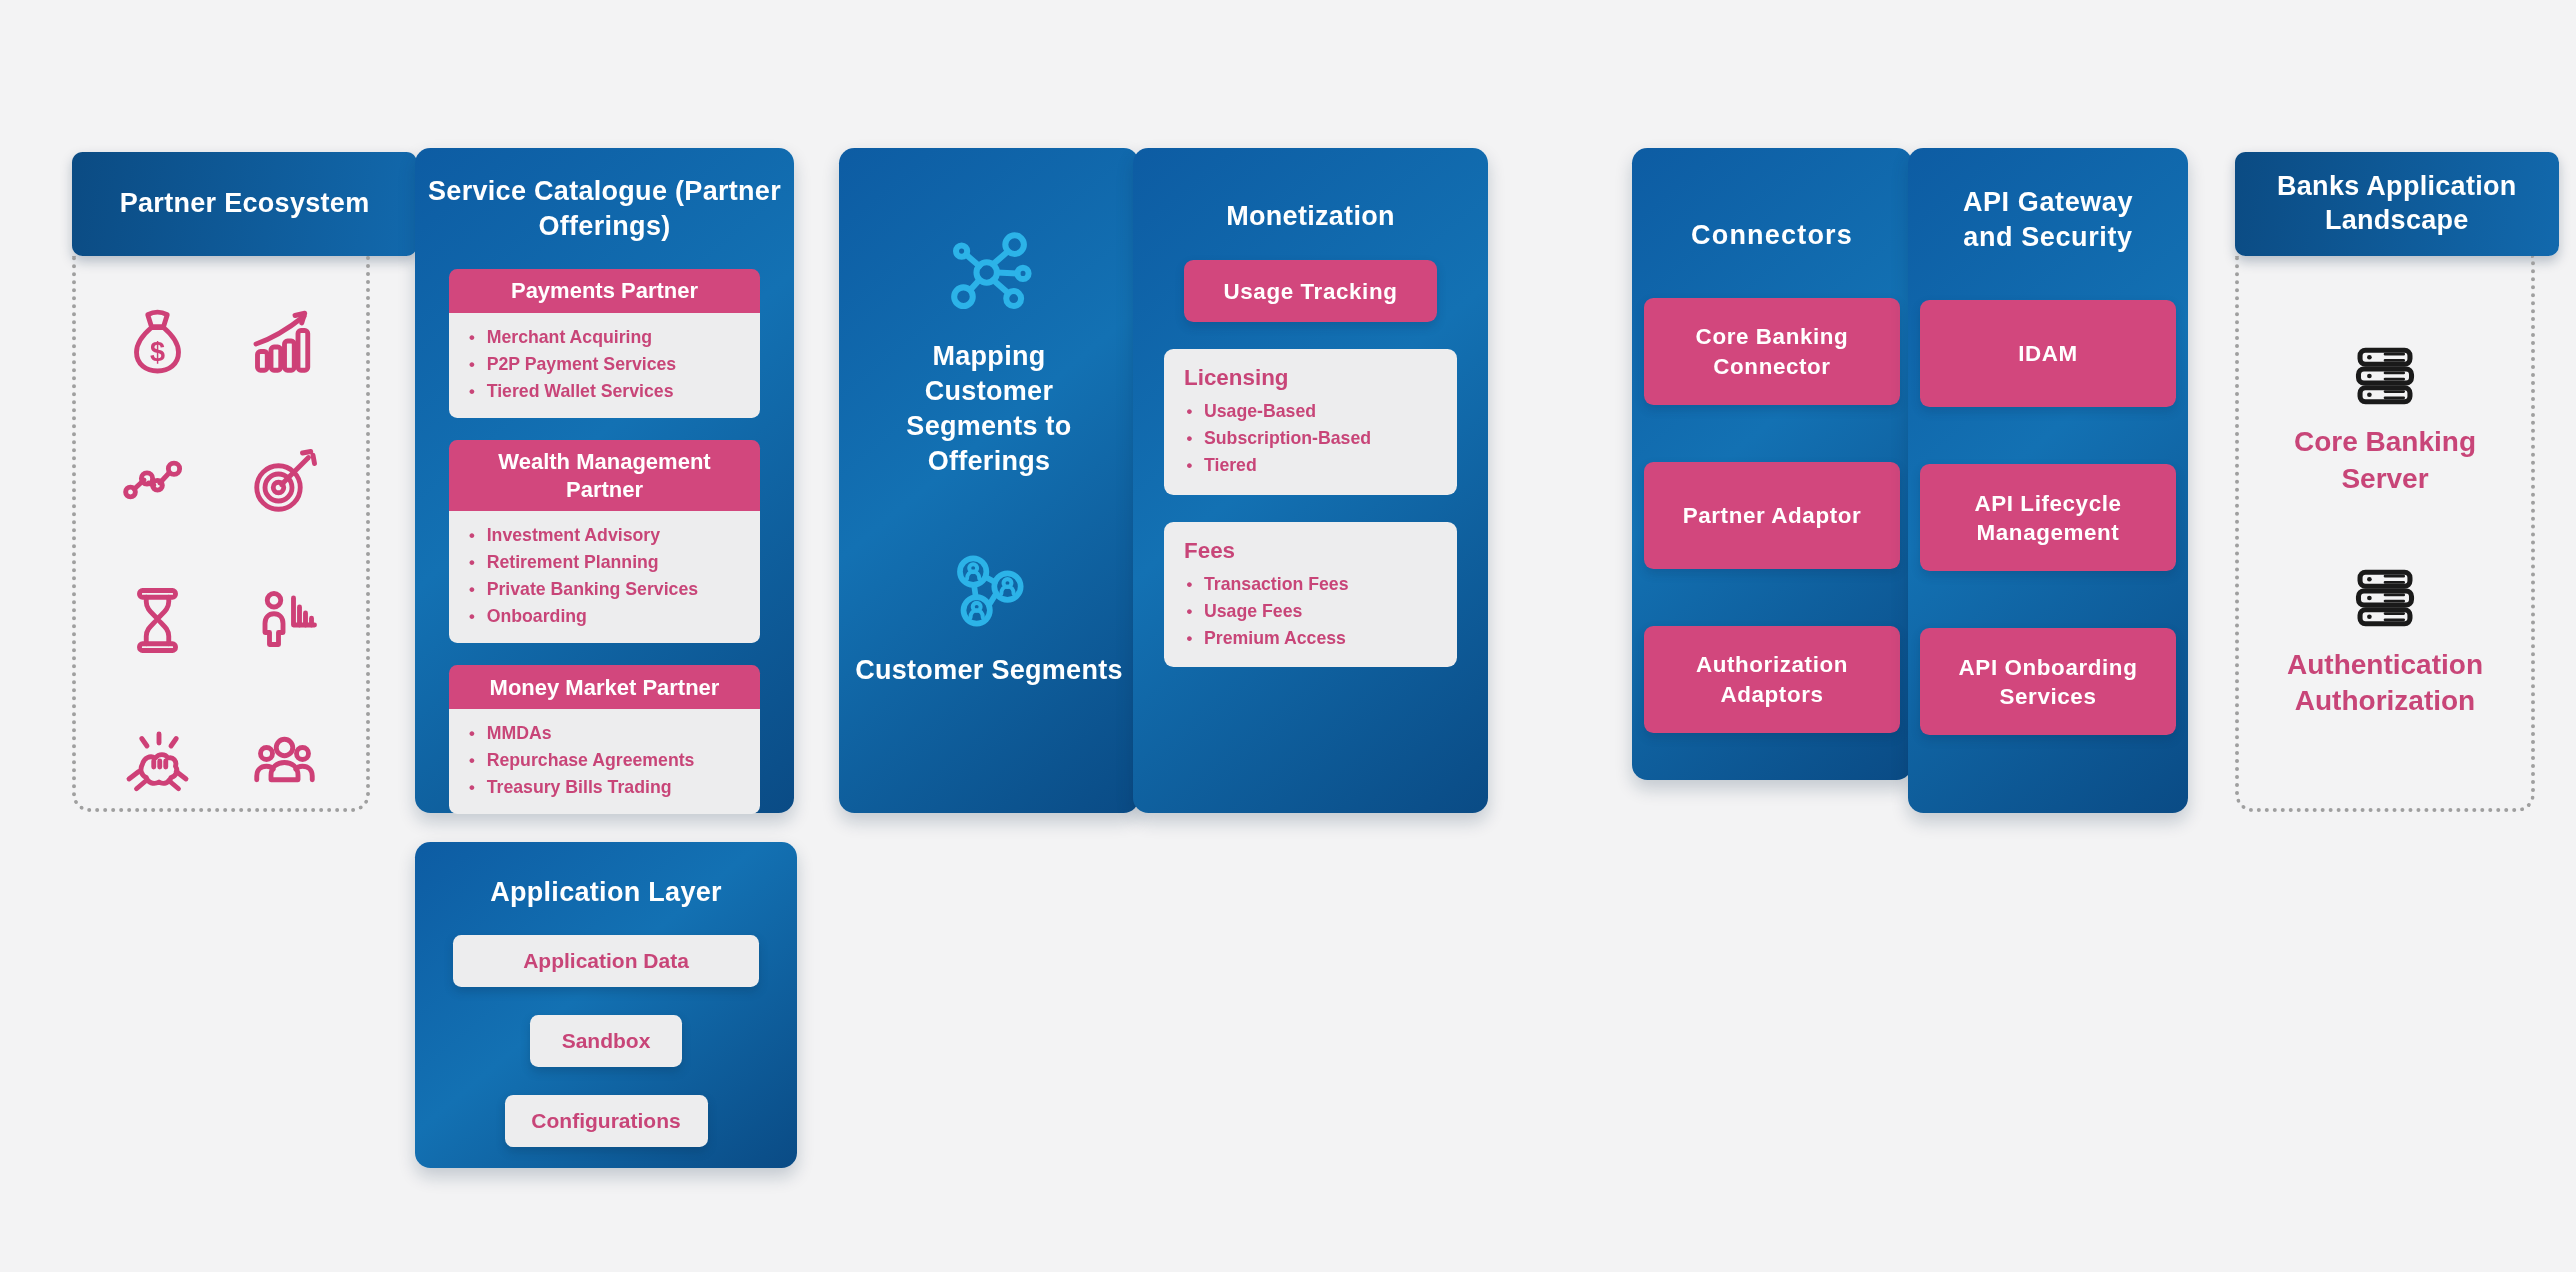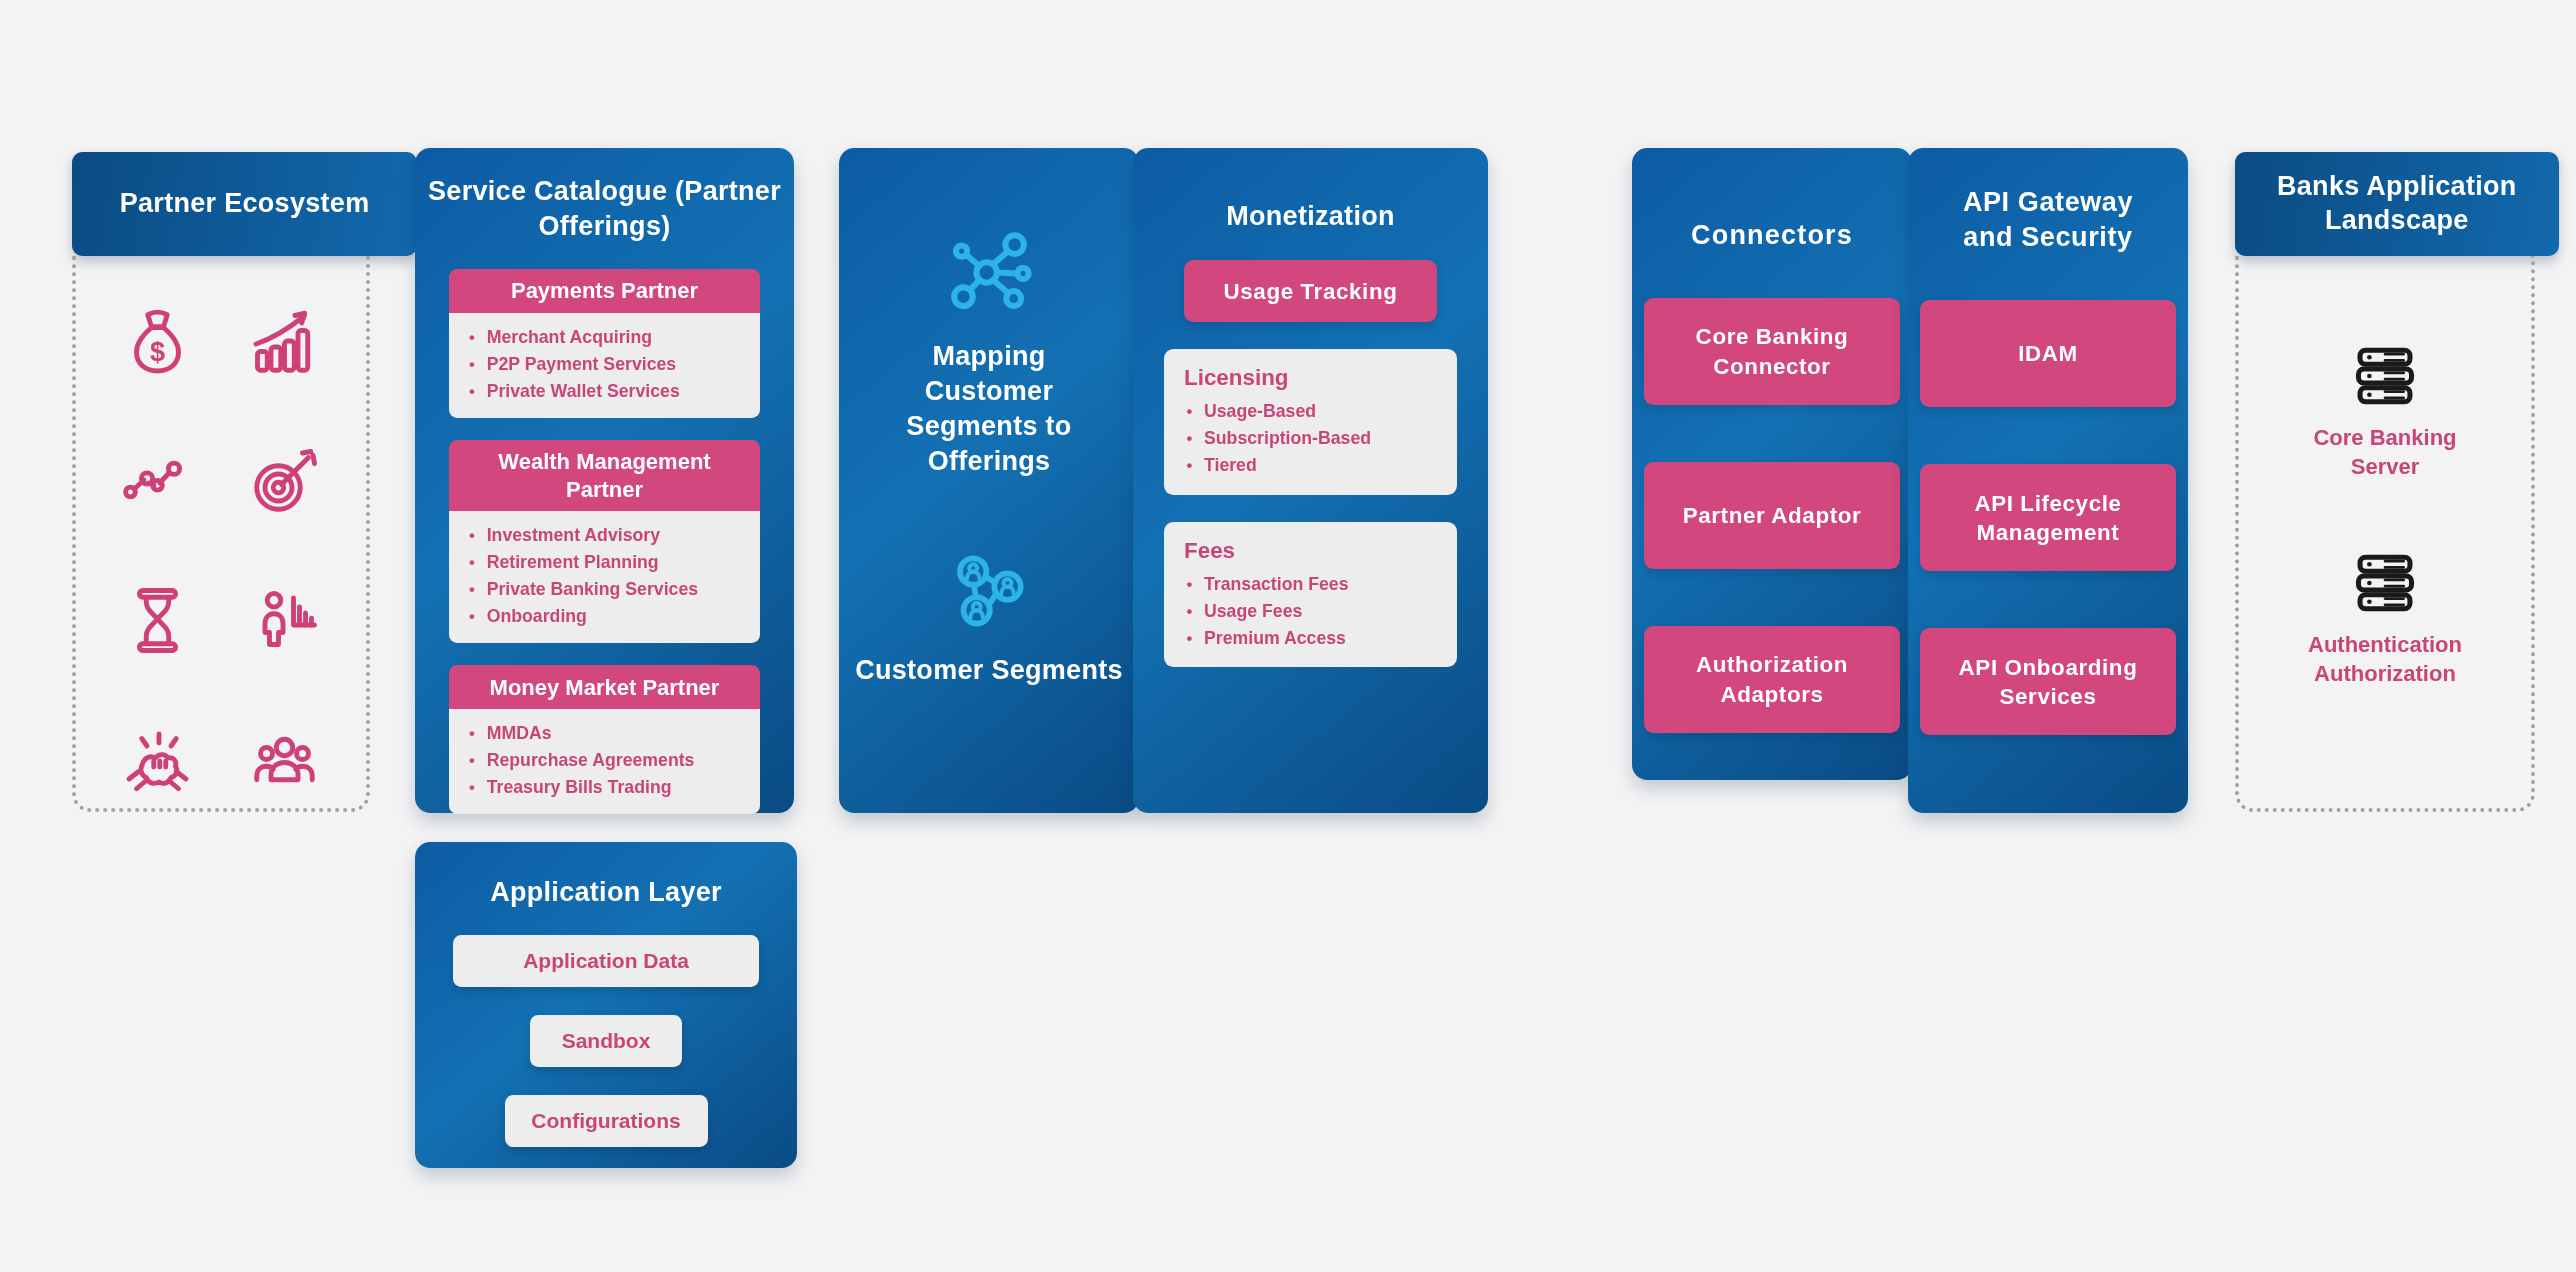--- a/index.html
+++ b/index.html
@@ -73,21 +73,21 @@
   
   .ecogrid{
     display:grid; grid-template-columns:1fr 1fr; justify-items:center;
     padding:49px 17.7px 0; row-gap:64px;
   }
   .sc-inner{display:flex; flex-direction:column; gap:22.4px; margin:25px 34px 0;}
   .mapcol{display:flex; flex-direction:column; align-items:center; padding-top:78px; text-align:center;}
   .stackbtns{display:flex; flex-direction:column; gap:57px; margin:45px 11.8px 0;}
   .stackbtns .pinkbtn{height:107px; font-size:22.4px; padding:0 16.5px;}
   .srv{display:flex; flex-direction:column; align-items:center; text-align:center;}
-  .srv-label{margin-top:9.4px; color:#c84578; font-weight:700; font-size:22px; line-height:1.3;}
+  .srv-label{margin-top:9.4px; color:#c84578; font-weight:700; font-size:28px; line-height:1.3;}
   .cs-grid{display:grid; grid-template-columns:31% 30% 39%; row-gap:37px; margin-top:28px; justify-items:center; align-items:center;}
   .cs-grid .lightbtn{height:52px; padding:0 33px;}
   .pl-btns{display:flex; flex-direction:column; align-items:center; gap:28px; margin-top:25px;}
   .pl-btns .lightbtn{height:52px;}
 </style>
 </head>
 <body>
 
 <div class="canvas">
 
@@ -154,21 +154,21 @@
 
   <div class="bluebox" style="left:415px; top:148px; width:379px; height:665px;">
     <div class="coltitle" style="padding-top:26px;">Service Catalogue (Partner Offerings)</div>
     <div class="sc-inner">
       <div>
         <div class="pinkhead">Payments Partner</div>
         <div class="panelbody">
           <ul class="plist">
             <li>Merchant Acquiring</li>
             <li>P2P Payment Services</li>
-            <li>Private Wallet Services</li>
+            <li>Tiered Wallet Services</li>
           </ul>
         </div>
       </div>
       <div>
         <div class="pinkhead">Wealth Management Partner</div>
         <div class="panelbody">
           <ul class="plist">
             <li>Investment Advisory</li>
             <li>Retirement Planning</li>
             <li>Private Banking Services</li>

